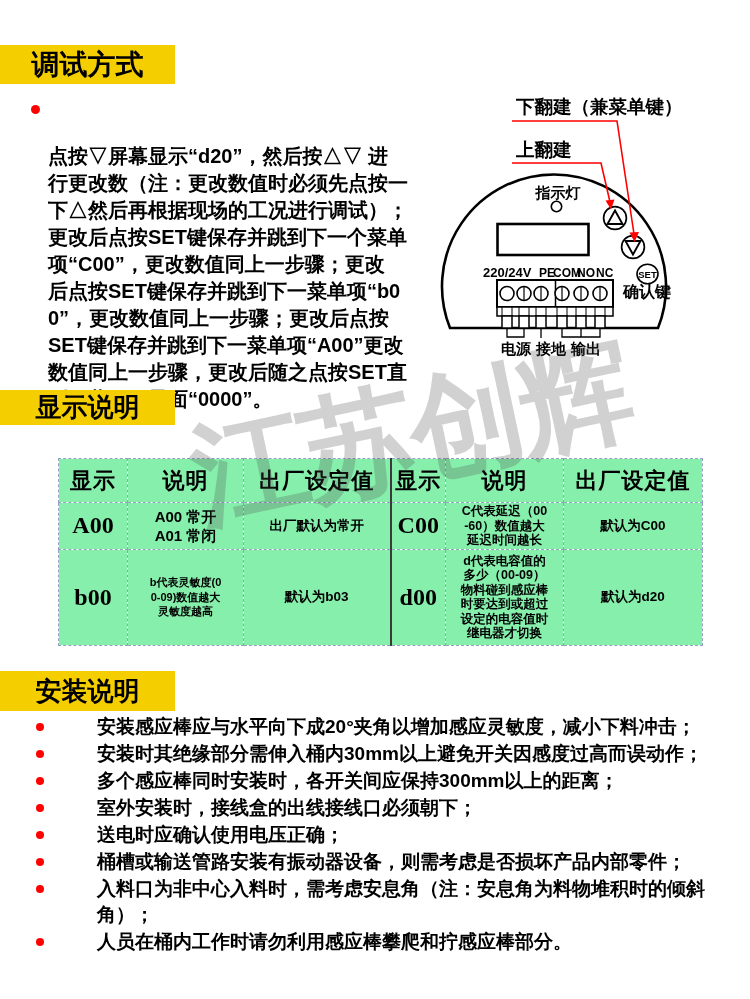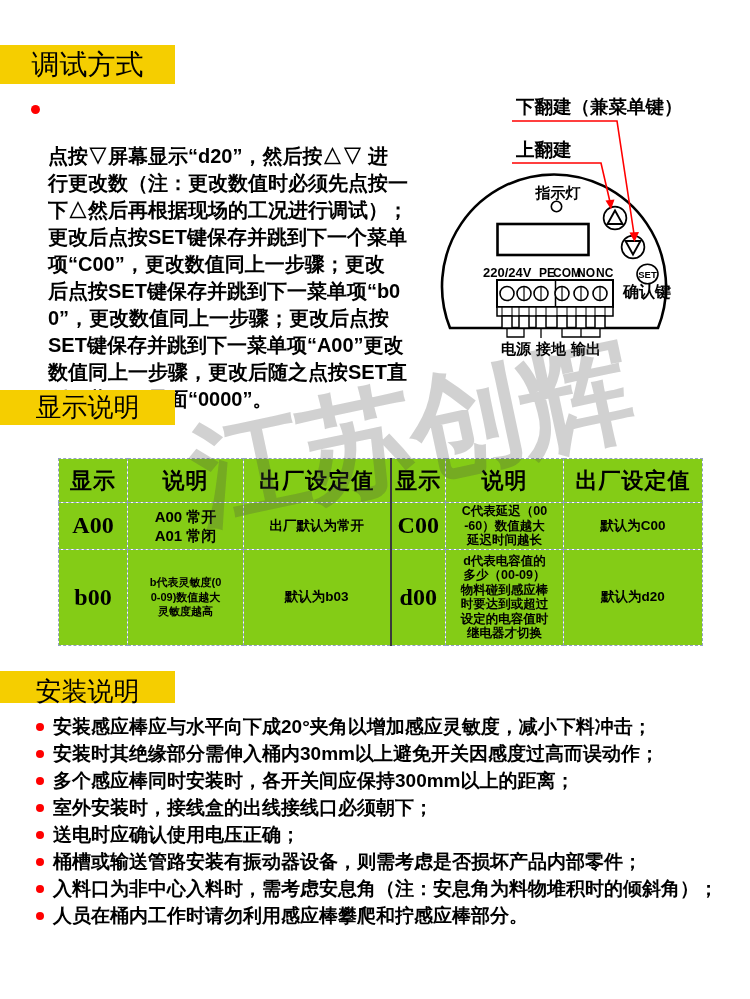--- a/index.html
+++ b/index.html
@@ -2,55 +2,55 @@
 <html><head>
 <meta charset="utf-8">
 <style>
   * { margin:0; padding:0; box-sizing:border-box; }
   html,body { width:750px; height:999px; background:#ffffff; overflow:hidden;
     font-family:"Liberation Sans", sans-serif; color:#000; }
   .page { position:relative; width:750px; height:999px; background:#fff; }
 
   
   .sec-title { position:absolute; left:0; background:#F5CE00; color:#000;
-    font-weight:normal; text-align:center; }
+    font-weight:bold; text-align:center; }
   .t1 { top:45px; width:175px; height:39px; line-height:39px; font-size:28px; }
   .t2 { top:390px; width:175px; height:35px; line-height:35px; font-size:26px; }
-  .t3 { top:671px; width:175px; height:32px; line-height:41px; font-size:26px; }
+  .t3 { top:671px; width:175px; height:40px; line-height:41px; font-size:26px; }
 
   
   .para-dot { position:absolute; left:31px; top:105px; width:9px; height:9px;
     border-radius:50%; background:#FF0000; }
   .para { position:absolute; left:48px; top:95px; width:410px; font-size:20px;
     font-weight:600;margin-top:48px; }
   .para-line { height:27px; line-height:27px; white-space:nowrap; }
 
   
   .diagram { position:absolute; left:440px; top:88px; width:310px; height:275px; }
 
   
   .disp-table { position:absolute; left:58px; top:458px; width:644px;
     border-collapse:collapse; table-layout:fixed; }
-  .disp-table td, .disp-table th { background:#84cc16; border:1px dashed #93a2c4;
+  .disp-table td, .disp-table th { background:#86efac; border:1px dashed #93a2c4;
     text-align:center; vertical-align:middle; padding:1px 2px; overflow:hidden; }
   .disp-table th { font-size:22px; font-weight:bold; letter-spacing:1px; }
   .code-cell { font-family:"Liberation Serif", serif; font-size:24px; font-weight:bold; }
   .desc-cell { font-size:12.5px; line-height:14.5px; font-weight:700;
     white-space:pre-line; text-align:left; padding-left:5px; }
   .desc-big { font-size:15px; line-height:19px; }
   .def-cell { font-size:13.5px; font-weight:bold; }
   .half-divider { border-left:2px solid #3a3a3a !important; }
   tr.hdr { height:44px; } tr.r1 { height:44px; } tr.r2 { height:96px; }
 
   
   .bullets { position:absolute; left:36px; top:714px; width:700px; }
   .bullet-item { display:flex; align-items:flex-start; margin-bottom:1px; }
   .dot { flex:0 0 8px; width:8px; height:8px; margin-top:9px; margin-right:9px;
     border-radius:50%; background:#FF0000; }
-  .bullet-text { font-size:19px; font-weight:600; line-height:26px; }
+  .bullet-text { font-size:19px; font-weight:600; line-height:26px;margin-left:44px; }
 
   
   .watermark { position:absolute; left:183px; top:358px; width:456px; height:152px;
     display:flex; align-items:center; justify-content:center;
     transform:rotate(-12deg); font-size:115px; font-weight:bold; letter-spacing:-4px;
     color:rgba(70,70,70,0.25); white-space:nowrap; z-index:30; pointer-events:none; }
 
   svg text { font-family:"Liberation Sans", sans-serif; font-weight:bold; }
 </style>
 </head>

